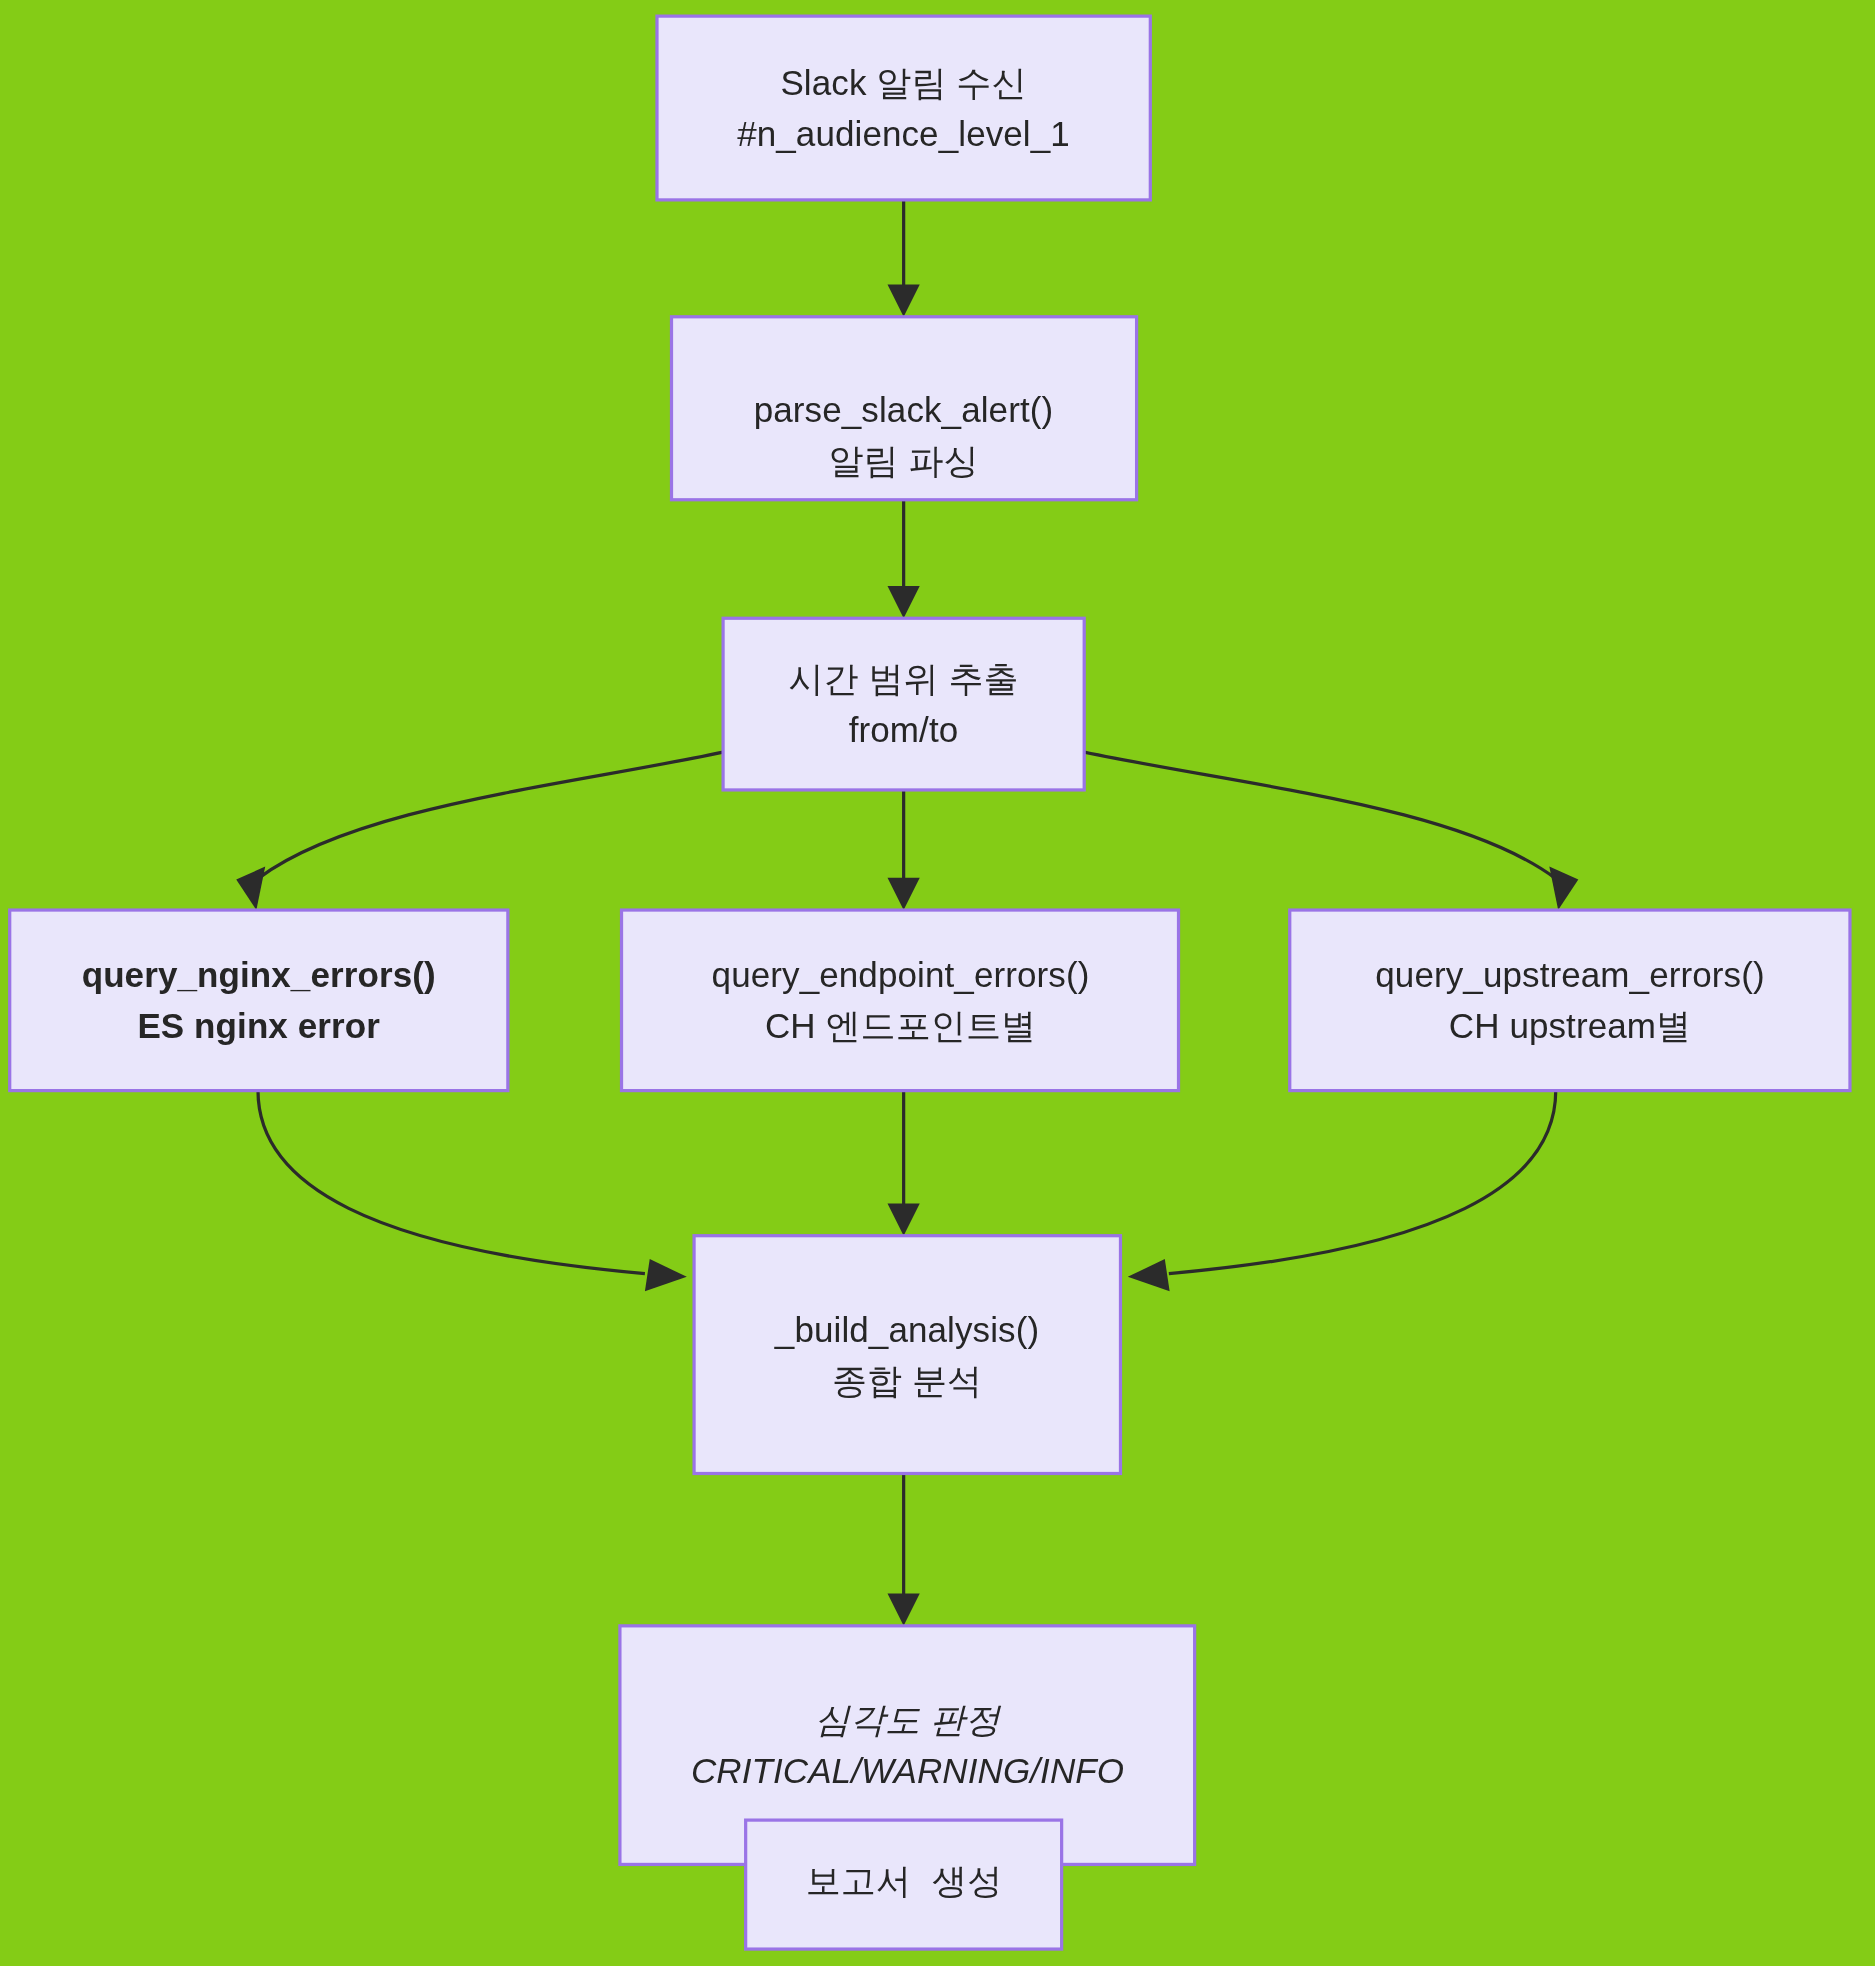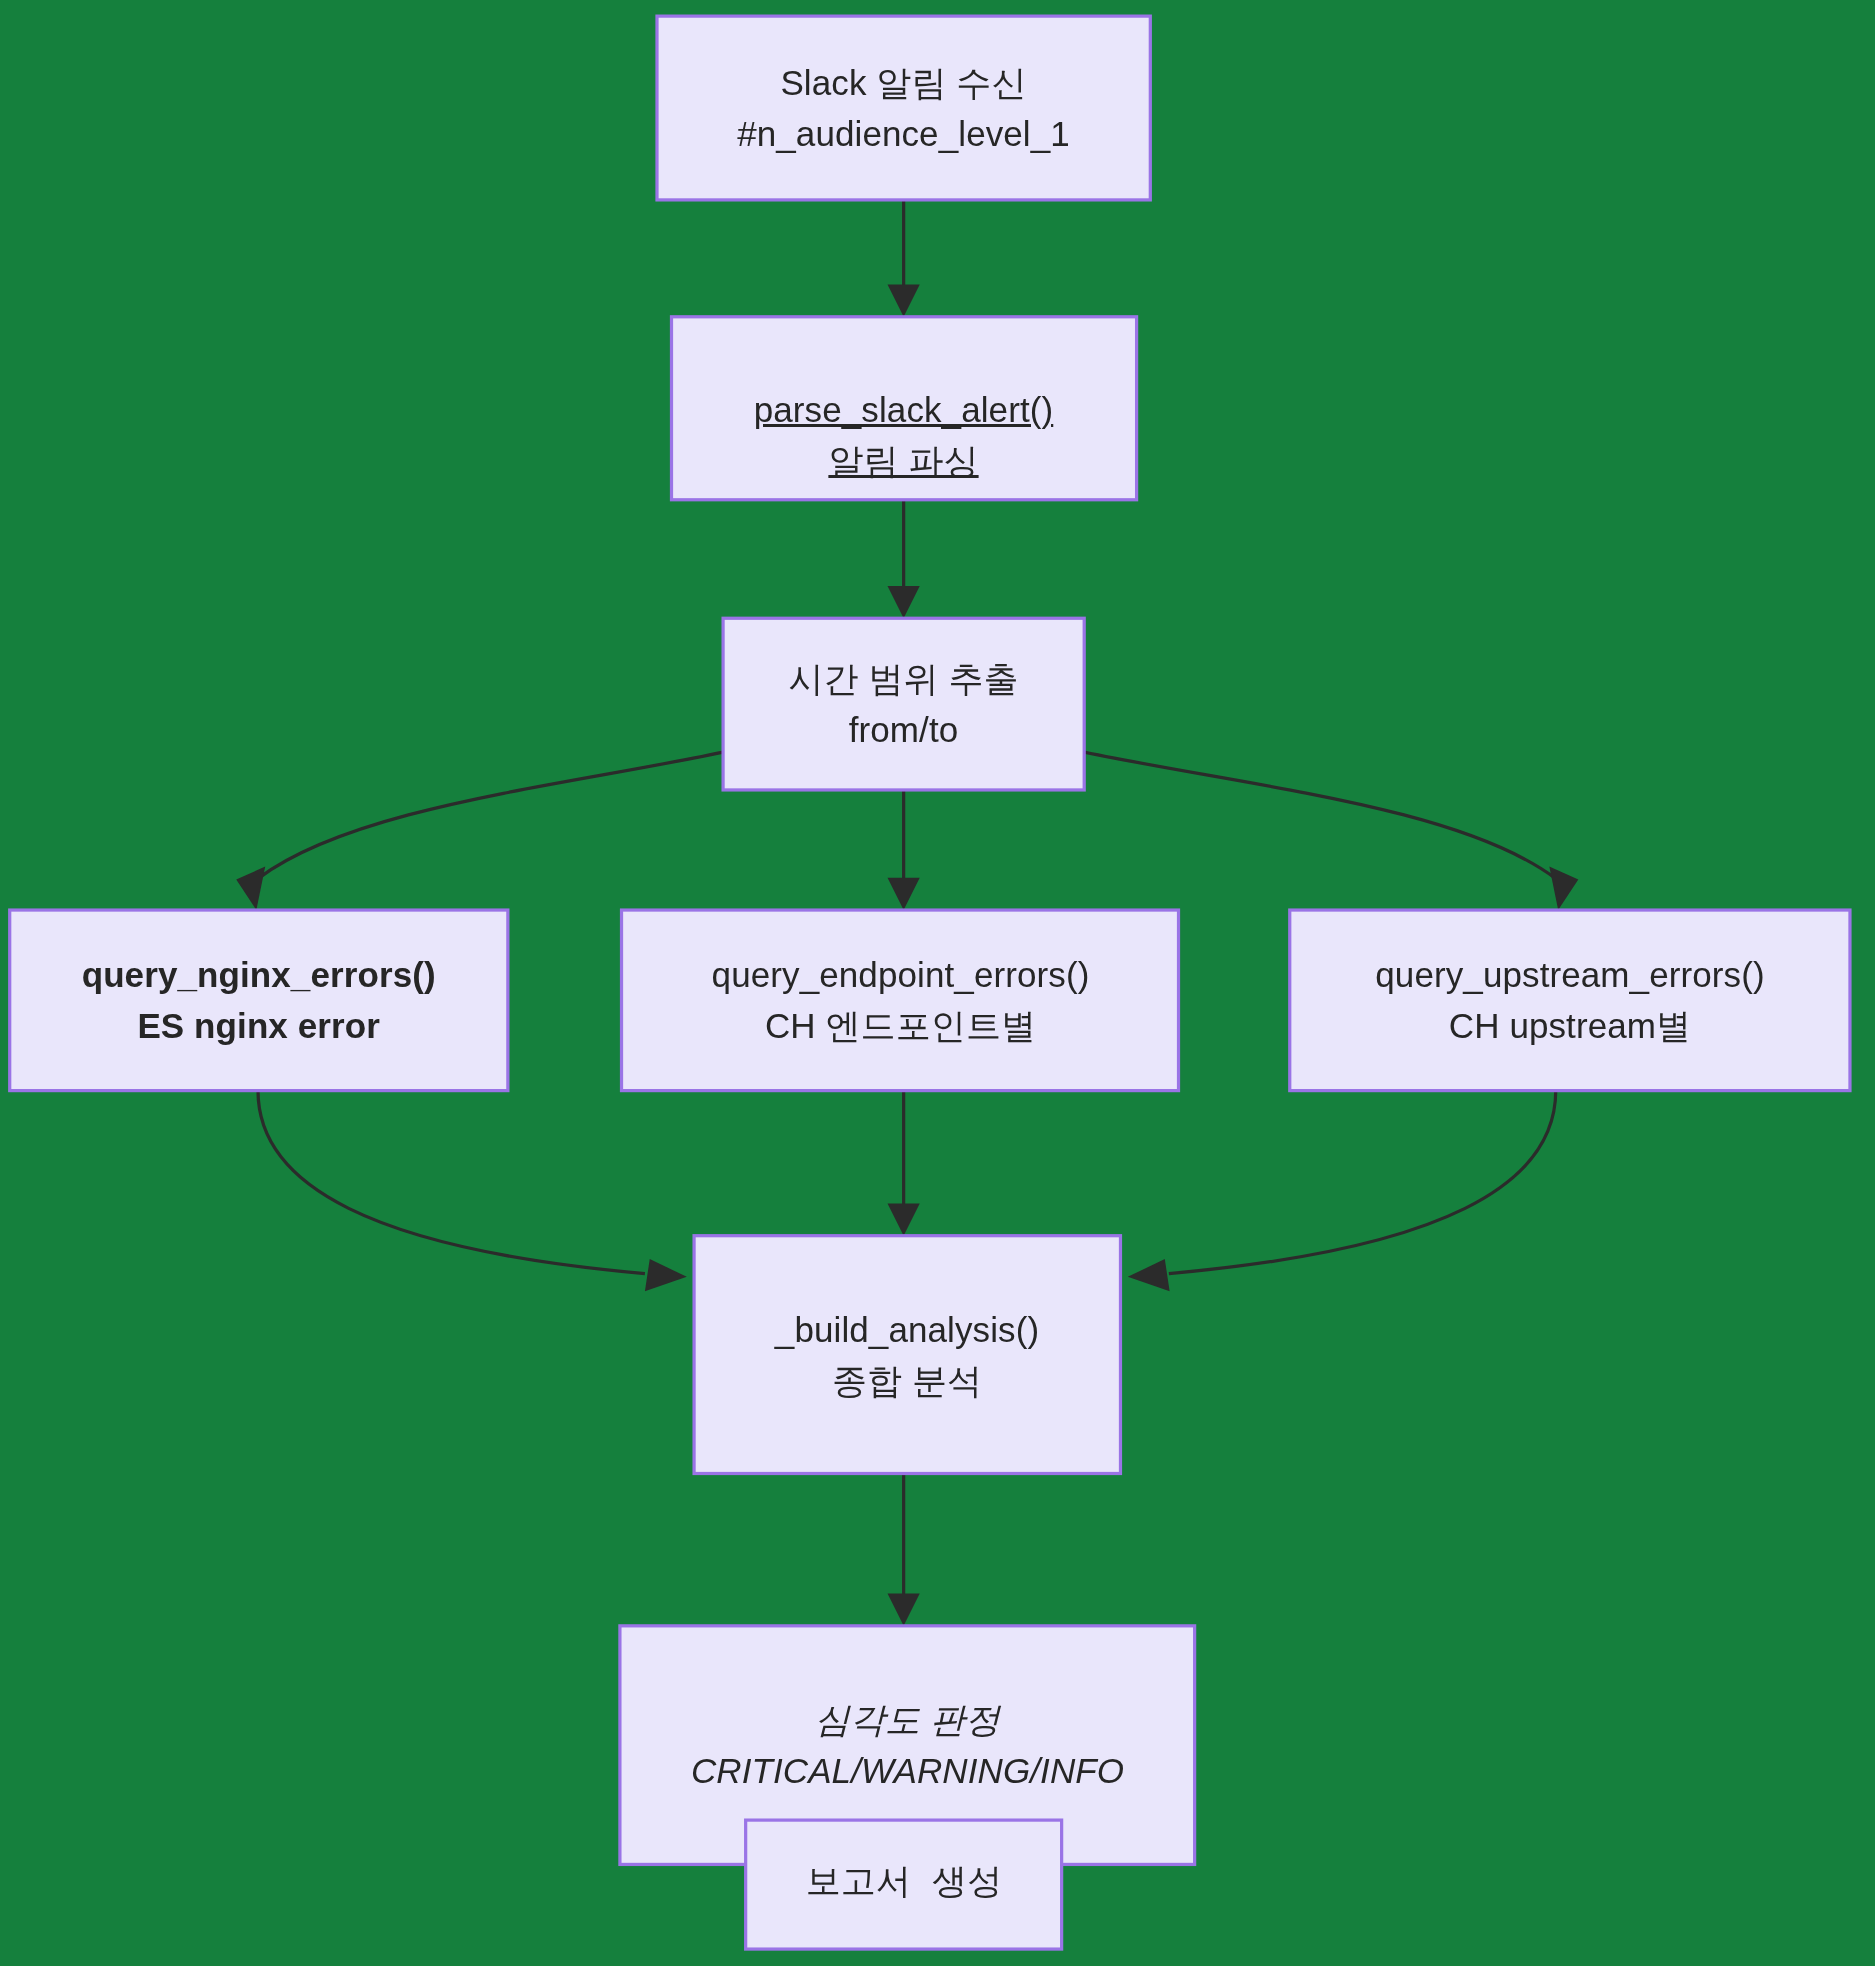--- a/index.html
+++ b/index.html
@@ -54,21 +54,21 @@
     pointer-events: none;
     white-space: nowrap;
   }
   .node-label .line2 {
     margin-top: 1px;
   }
 </style>
 </head>
 <body>
 
-<div id="diagram-root" style="background: #15803d;">
+<div id="diagram-root" style="background: #84cc16;">
 
   <svg id="flow-svg" viewBox="0 0 2326 2439">
 
     <g>
 
       <path class="edge-path" d="M 1121,248 L 1121,360" stroke="#2b2b2b"></path>
       <polygon class="edge-arrow" points="1121,393 1101,353 1141,353" fill="#2b2b2b"></polygon>
 
       <path class="edge-path" d="M 1121,620 L 1121,734" stroke="#2b2b2b"></path>
       <polygon class="edge-arrow" points="1121,767 1101,727 1141,727" fill="#2b2b2b"></polygon>
@@ -111,21 +111,21 @@
       <rect class="node-rect" x="769" y="2017" width="713" height="296" rx="0" fill="#e9e6fb" stroke="#9a74e6"></rect>
       <rect class="node-rect" x="925" y="2258" width="392" height="160" rx="0" fill="#e9e6fb" stroke="#9a74e6"></rect>
     </g>
   </svg>
 
   <div class="node-label" style="left:657px; top:16px; width:493px; height:184px;">
     <span class="line1">Slack 알림 수신</span>
     <span class="line2">#n_audience_level_1</span>
   </div>
 
-  <div class="node-label" style="left:671px; top:317px; width:465px; height:237px;text-decoration:underline;">
+  <div class="node-label" style="left:671px; top:317px; width:465px; height:237px;">
     <span class="line1">parse_slack_alert()</span>
     <span class="line2">알림 파싱</span>
   </div>
 
   <div class="node-label" style="left:723px; top:618px; width:361px; height:172px;">
     <span class="line1">시간 범위 추출</span>
     <span class="line2">from/to</span>
   </div>
 
   <div class="node-label" style="left:9.7px; top:910px; width:498px; height:181px;font-weight:bold;">

